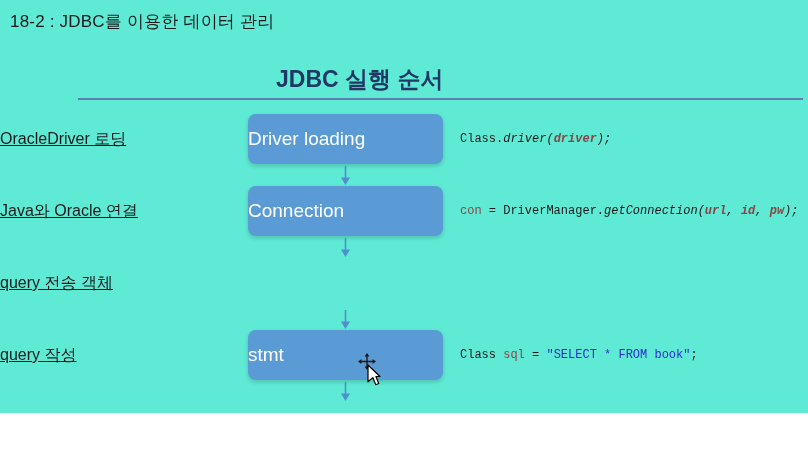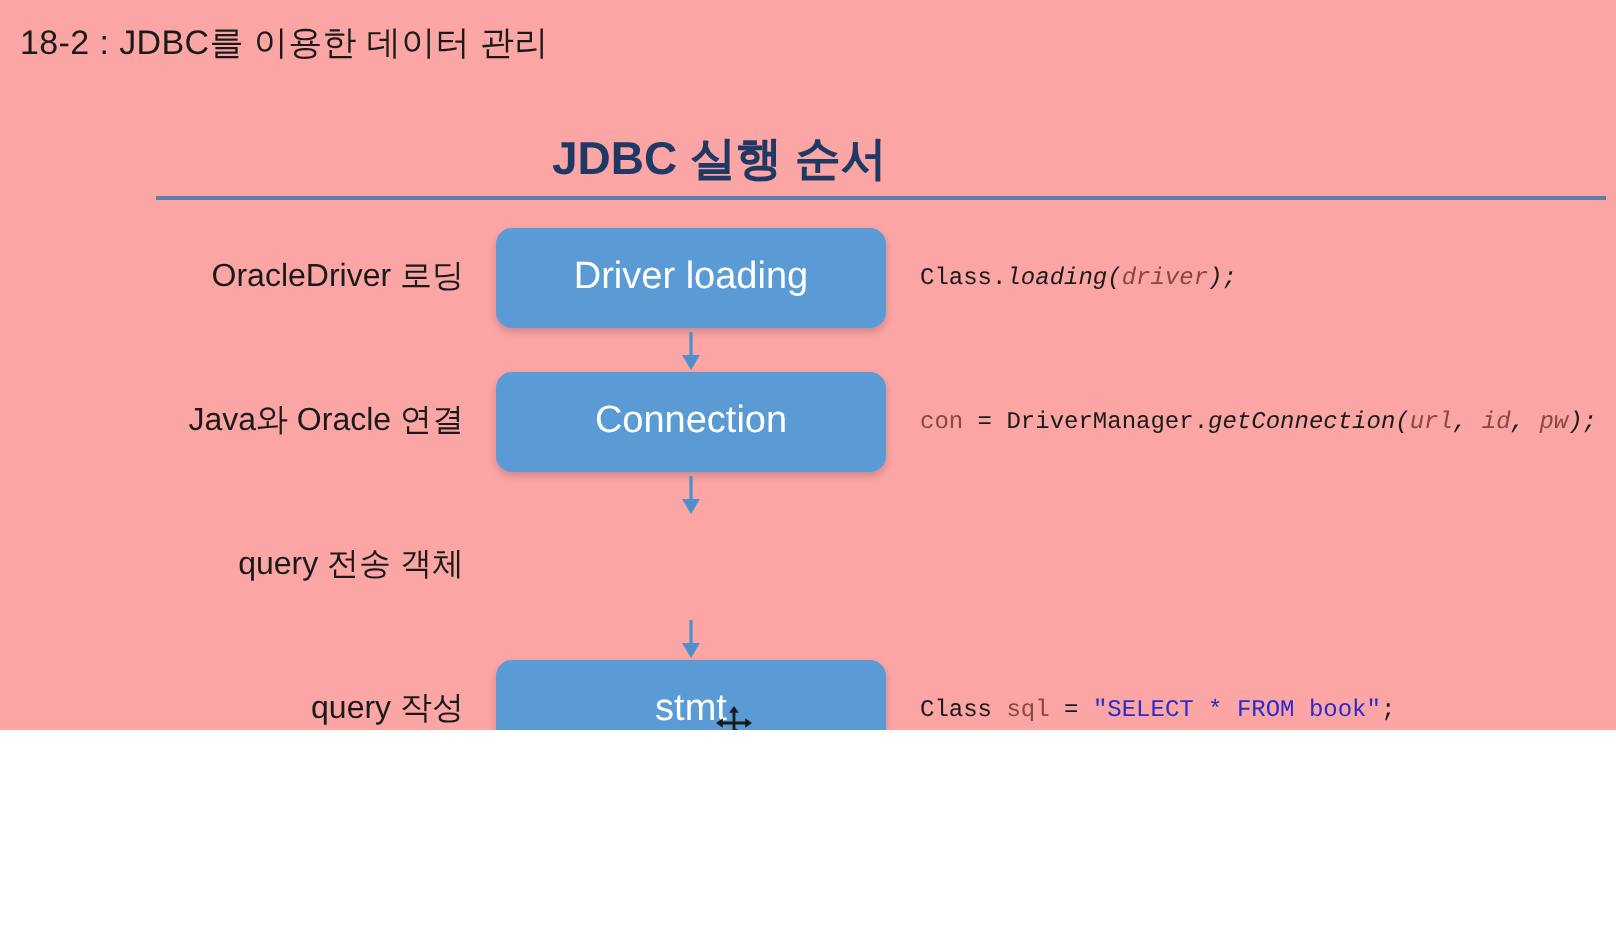--- a/index.html
+++ b/index.html
@@ -1,43 +1,43 @@
 <!DOCTYPE html>
 <html style="--box_blue: #5B9BD5; --arrow_blue: #4E8FCC; --heading_navy: #1F3864; --rule_blue: #5D7FAE; --text_black: #1A1A1A; --code_plain: #1A1A1A; --code_var: #8B4545; --code_string: #2B2BCB; --bar_black: #0D0D0D;"><head>
 <meta charset="utf-8">
 <style>
   html,body{margin:0;padding:0;background:#fff;}
-  .stage{position:relative;width:808px;height:365px;background:#fca5a5;overflow:hidden;
+  .stage{position:relative;width:808px;height:413px;background:#5eead4;overflow:hidden;
          font-family:"Liberation Sans","DejaVu Sans",sans-serif;}
 
   .title{position:absolute;left:10px;top:10px;font-size:17px;color:var(--text_black);
          letter-spacing:.2px;}
 
   .heading{position:absolute;left:276px;top:64px;font-size:23px;font-weight:bold;
            color:var(--heading_navy);}
   .rule{position:absolute;left:78px;top:98px;width:725px;height:2px;
         background:var(--rule_blue);}
 
   .row{position:absolute;left:0;width:808px;height:50px;}
   .r0{top:114px}.r1{top:186px}.r2{top:258px}.r3{top:330px}.r4{top:402px}
 
   .lbl{position:absolute;left:0;top:0;width:232px;height:50px;line-height:50px;
-       text-align:right;font-size:16px;color:var(--text_black);}
+       text-align:left;font-size:16px;color:var(--text_black);text-decoration:underline;}
 
   .box{position:absolute;left:248px;top:0;width:195px;height:50px;border-radius:8px;
-       background:var(--box_blue);color:#fff;text-align:center;line-height:50px;
+       background:var(--box_blue);color:#fff;text-align:left;line-height:50px;
        font-size:19px;box-shadow:0 2px 4px rgba(0,0,0,.18);}
 
   .code{position:absolute;left:460px;top:0;height:50px;line-height:50px;white-space:pre;
         font-family:"Liberation Mono","DejaVu Sans Mono",monospace;font-size:12px;
         color:var(--code_plain);}
   .c-p{}
   .c-i{font-style:italic;}
   .c-v{color:var(--code_var);}
-  .c-iv{font-style:italic;color:var(--code_var);}
+  .c-iv{font-style:italic;color:var(--code_var);font-weight:bold;}
   .c-str{color:var(--code_string);}
 
   .arrow{position:absolute;left:338px;width:15px;height:19px;}
   .a0{top:166px}.a1{top:238px}.a2{top:310px}.a3{top:382px}
   .arrow line{stroke:var(--arrow_blue);stroke-width:1.6;}
   .arrow path{fill:var(--arrow_blue);}
 
   .cursor{position:absolute;left:357px;top:353px;width:30px;height:36px;}
   .cursor .glyph{stroke:#1a1a1a;stroke-width:1.4;fill:none;}
   .cursor .glyph-head{fill:#1a1a1a;}
@@ -52,21 +52,21 @@
 <div class="stage">
 
   <div class="title">18-2 : JDBC를 이용한 데이터 관리</div>
 
   <div class="heading">JDBC 실행 순서</div>
   <div class="rule"></div>
 
   <div class="row r0">
     <div class="lbl">OracleDriver 로딩</div>
     <div class="box">Driver loading</div>
-    <div class="code"><span class="c-p">Class.</span><span class="c-i">loading(</span><span class="c-iv">driver</span><span class="c-i">);</span></div>
+    <div class="code"><span class="c-p">Class.</span><span class="c-i">driver(</span><span class="c-iv">driver</span><span class="c-i">);</span></div>
   </div>
 
   <svg class="arrow a0" viewBox="0 0 15 19">
     <line x1="7.5" y1="0" x2="7.5" y2="12"></line>
       <path d="M3,11.5 L12,11.5 L7.5,19 Z"></path>
   </svg>
 
   <div class="row r1">
     <div class="lbl">Java와 Oracle 연결</div>
     <div class="box">Connection</div>

